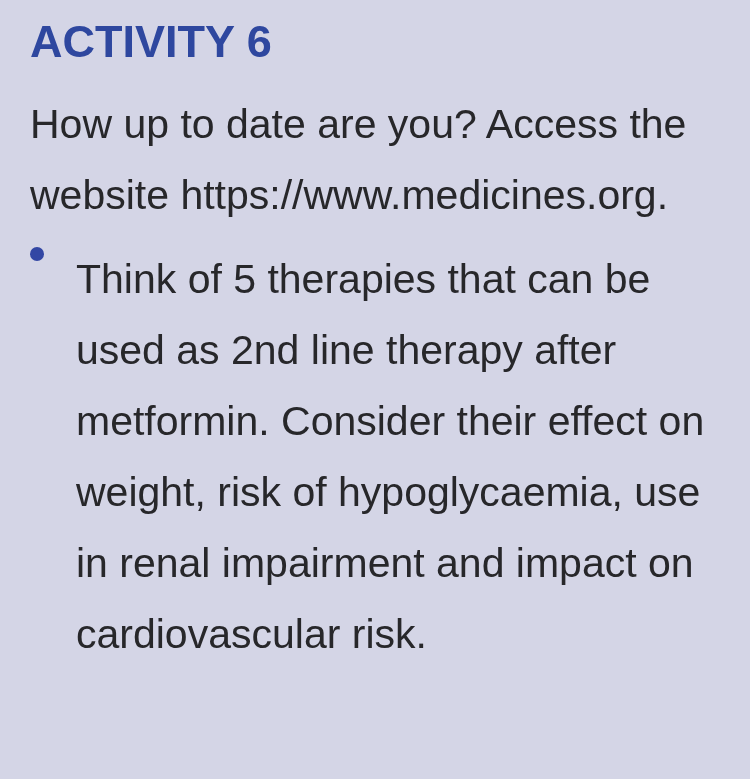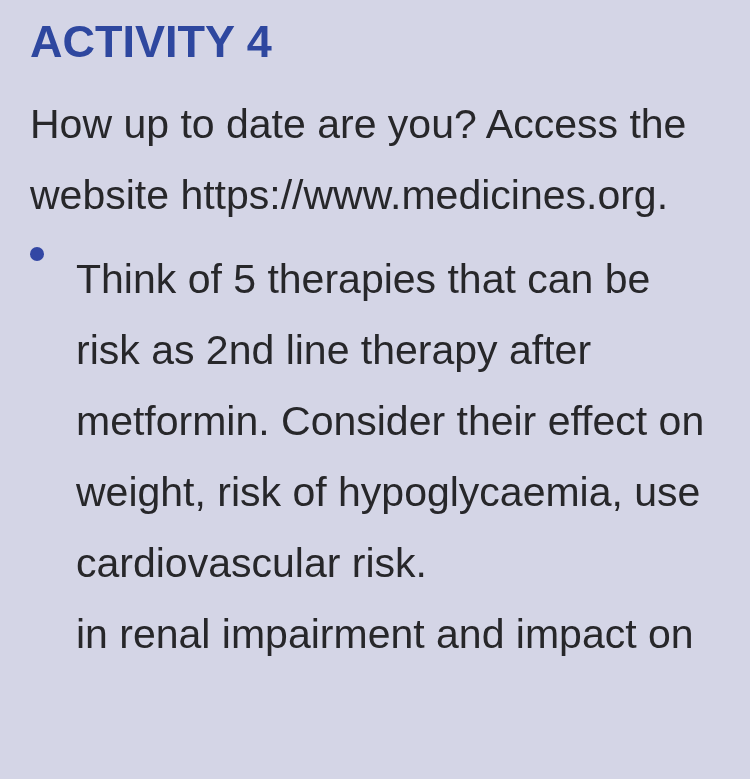--- a/index.html
+++ b/index.html
@@ -61,33 +61,33 @@
   .li-lines {
     margin-left: 32px;
     font-size: 41px;
     line-height: 48px;
   }
 </style>
 </head>
 <body>
 
 <div class="activity-box">
-  <h1 class="activity-title">ACTIVITY 4</h1>
+  <h1 class="activity-title">ACTIVITY 6</h1>
 
   <div class="intro">
       <div class="line">How up to date are you? Access the</div>
       <div class="line">website https://www.medicines.org.</div>
     </div>
 
   <ul class="bullet-list">
       <li>
         <span class="bullet-dot"></span>
         <div class="li-lines">
           <div class="line">Think of 5 therapies that can be</div>
-          <div class="line">risk as 2nd line therapy after</div>
+          <div class="line">used as 2nd line therapy after</div>
           <div class="line">metformin. Consider their effect on</div>
           <div class="line">weight, risk of hypoglycaemia, use</div>
+          <div class="line">in renal impairment and impact on</div>
           <div class="line">cardiovascular risk.</div>
-          <div class="line">in renal impairment and impact on</div>
         </div>
       </li>
     </ul>
 </div>
 
 </body></html>

